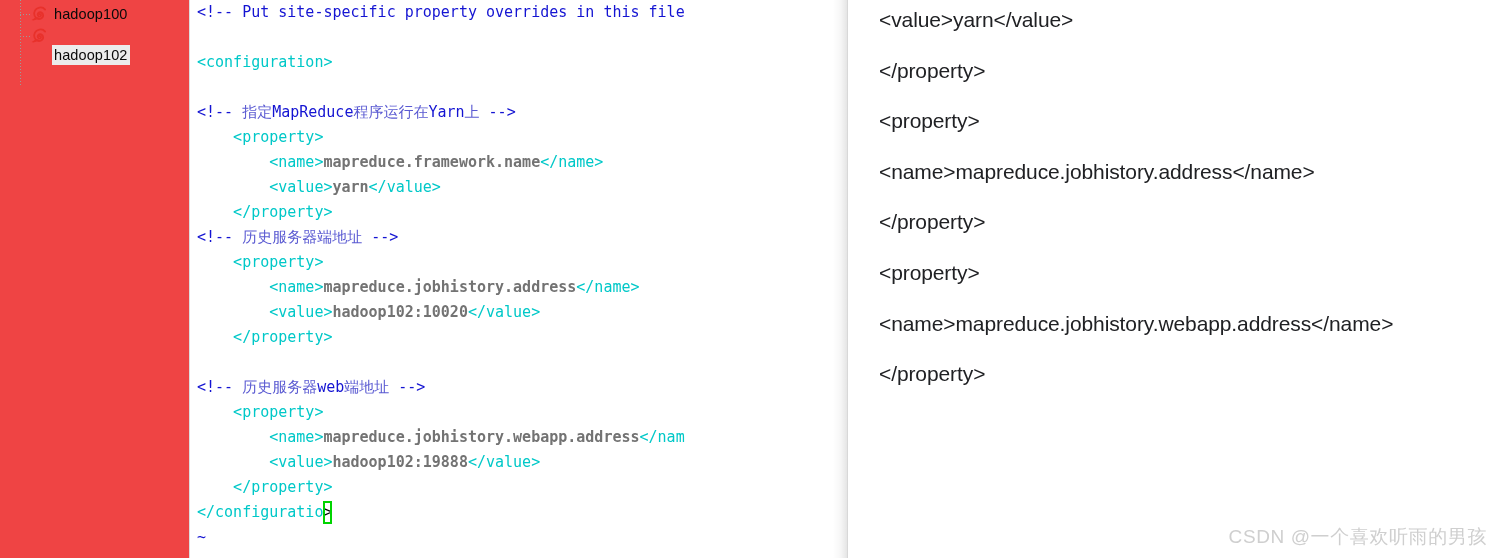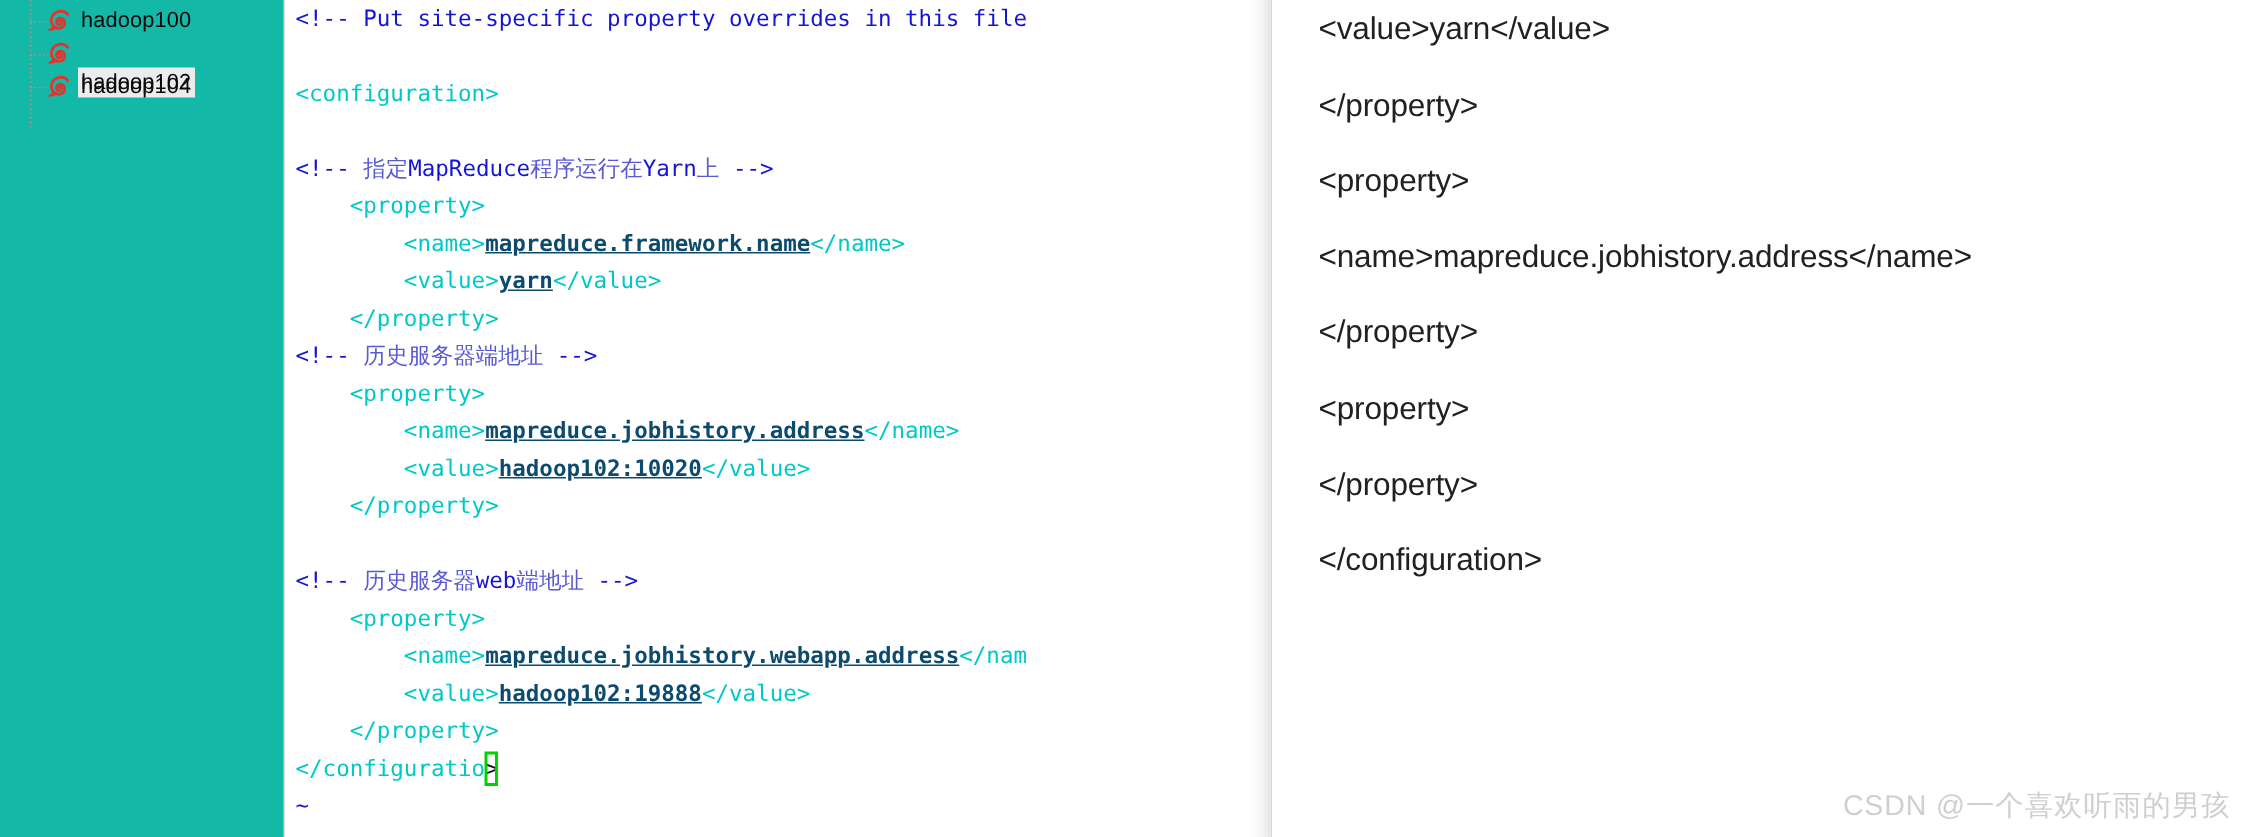--- a/index.html
+++ b/index.html
@@ -23,21 +23,21 @@
     height: 558px;
     display: flex;
     background: #ffffff;
   }
 
   
   .sessions-panel {
     position: relative;
     width: 190px;
     height: 558px;
-    background: #14b8a6;
+    background: #ef4444;
     box-sizing: border-box;
     border-right: 1px solid #dcdcdc;
     flex: 0 0 190px;
     overflow: hidden;
   }
   .tree {
     position: relative;
     padding-top: 3px;
   }
   
@@ -123,21 +123,21 @@
     font-size: 15px;
     line-height: 25px;
     white-space: pre;
     color: #000000;
     letter-spacing: 0px;
   }
   .term-code .ln { display: block; height: 25px; }
   .cmt   { color: #1414d2; }            
   .cmt-cjk { color: #5a5ad2; }          
   .tag   { color: #00c8c8; }            
-  .txt   { color: #0c4a6e; font-weight: 600; text-decoration: underline; }  
+  .txt   { color: #737373; font-weight: 600; }  
   .tilde { color: #1414d2; }
   .cursor {
     display: inline-block;
     color: #000000;
     outline: 2px solid #00d400;
     outline-offset: -2px;
     background: #ffffff;
     line-height: 23px;
   }
 
@@ -195,43 +195,37 @@
               <use href="#shell-glyph"></use>
             </svg></span>
           <span class="label">hadoop100</span>
         </div>
         <div class="tree-row selected">
           <span class="shell-icon"><svg width="17" height="17" viewBox="0 0 20 20">
               <use href="#shell-glyph"></use>
             </svg></span>
           <span class="label">hadoop102</span>
         </div>
-        <div class="tree-row">
-          <span class="shell-icon"><svg width="17" height="17" viewBox="0 0 20 20">
-              <use href="#shell-glyph"></use>
-            </svg></span>
-          <span class="label">hadoop104</span>
-        </div>
       </div>
   </div>
 
   <div class="terminal-panel">
     <pre class="term-code" id="term-code"><span class="ln"><span class="cmt">&lt;!-- Put site-specific property overrides in this file</span></span><span class="ln">&nbsp;</span><span class="ln"><span class="tag">&lt;configuration&gt;</span></span><span class="ln">&nbsp;</span><span class="ln"><span class="cmt">&lt;!-- </span><span class="cmt-cjk">指定</span><span class="cmt">MapReduce</span><span class="cmt-cjk">程序运行在</span><span class="cmt">Yarn</span><span class="cmt-cjk">上</span><span class="cmt"> --&gt;</span></span><span class="ln"><span class="tag">    &lt;property&gt;</span></span><span class="ln"><span class="tag">        &lt;name&gt;</span><span class="txt">mapreduce.framework.name</span><span class="tag">&lt;/name&gt;</span></span><span class="ln"><span class="tag">        &lt;value&gt;</span><span class="txt">yarn</span><span class="tag">&lt;/value&gt;</span></span><span class="ln"><span class="tag">    &lt;/property&gt;</span></span><span class="ln"><span class="cmt">&lt;!-- </span><span class="cmt-cjk">历史服务器端地址</span><span class="cmt"> --&gt;</span></span><span class="ln"><span class="tag">    &lt;property&gt;</span></span><span class="ln"><span class="tag">        &lt;name&gt;</span><span class="txt">mapreduce.jobhistory.address</span><span class="tag">&lt;/name&gt;</span></span><span class="ln"><span class="tag">        &lt;value&gt;</span><span class="txt">hadoop102:10020</span><span class="tag">&lt;/value&gt;</span></span><span class="ln"><span class="tag">    &lt;/property&gt;</span></span><span class="ln">&nbsp;</span><span class="ln"><span class="cmt">&lt;!-- </span><span class="cmt-cjk">历史服务器</span><span class="cmt">web</span><span class="cmt-cjk">端地址</span><span class="cmt"> --&gt;</span></span><span class="ln"><span class="tag">    &lt;property&gt;</span></span><span class="ln"><span class="tag">        &lt;name&gt;</span><span class="txt">mapreduce.jobhistory.webapp.address</span><span class="tag">&lt;/nam</span></span><span class="ln"><span class="tag">        &lt;value&gt;</span><span class="txt">hadoop102:19888</span><span class="tag">&lt;/value&gt;</span></span><span class="ln"><span class="tag">    &lt;/property&gt;</span></span><span class="ln"><span class="tag">&lt;/configuratio</span><span class="cursor">&gt;</span></span><span class="ln"><span class="tilde">~</span></span></pre>
   </div>
 
   <div class="notes-panel">
     <ul class="notes-list" id="notes-list">
         <li>&lt;value&gt;yarn&lt;/value&gt;</li>
         <li>&lt;/property&gt;</li>
         <li>&lt;property&gt;</li>
         <li>&lt;name&gt;mapreduce.jobhistory.address&lt;/name&gt;</li>
         <li>&lt;/property&gt;</li>
         <li>&lt;property&gt;</li>
+        <li>&lt;name&gt;mapreduce.jobhistory.webapp.address&lt;/name&gt;</li>
         <li>&lt;/property&gt;</li>
-        <li>&lt;/configuration&gt;</li>
       </ul>
     <div class="watermark">CSDN @一个喜欢听雨的男孩</div>
   </div>
 
 </div>
 
 <svg width="0" height="0" style="position:absolute" aria-hidden="true">
   <symbol id="shell-glyph" viewBox="0 0 20 20">
     <path d="M16.6 4.2c-1.6-1.9-4.2-2.8-6.7-2.3C7 2.5 4.7 4.6 4 7.2c-.6 2.3.1 4.8 1.8 6.4 1.5 1.5 3.8 2 5.7 1.2 1.6-.6 2.8-2.2 2.8-3.9 0-1.5-.9-3-2.3-3.5-1.2-.5-2.7-.1-3.5.9-.7.9-.8 2.3-.1 3.2.6.8 1.8 1.1 2.6.6.7-.4 1-1.4.6-2.1-.3-.6-1.1-.8-1.6-.4" fill="none" stroke="#e8312b" stroke-width="2.1" stroke-linecap="round"></path>
     <path d="M5.4 12.8C4 14.4 2.4 15.7.6 16.6c2 .6 4.2.4 6-.6 1-.6 1.9-1.4 2.5-2.4" fill="#e8312b"></path>

